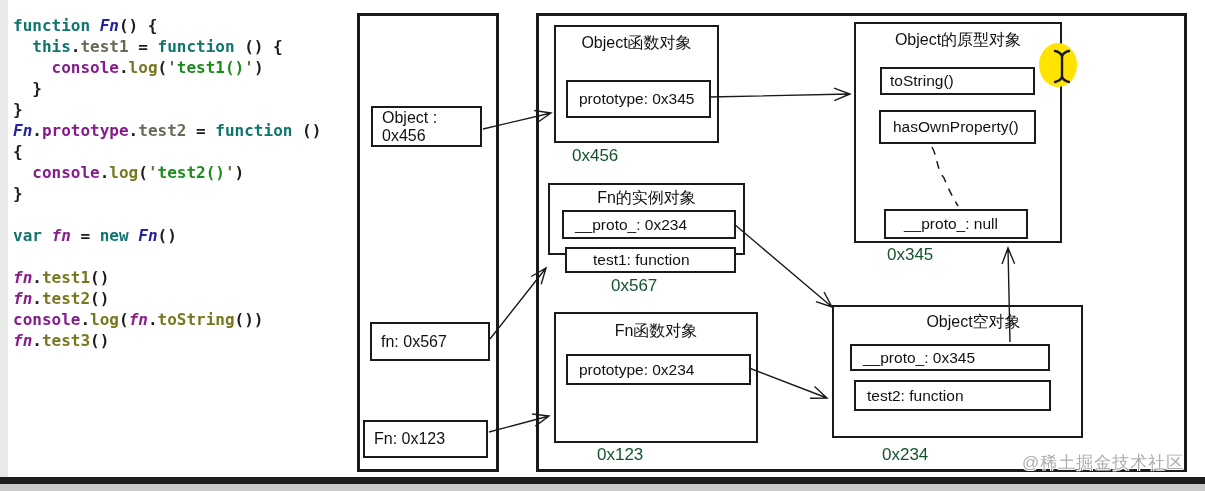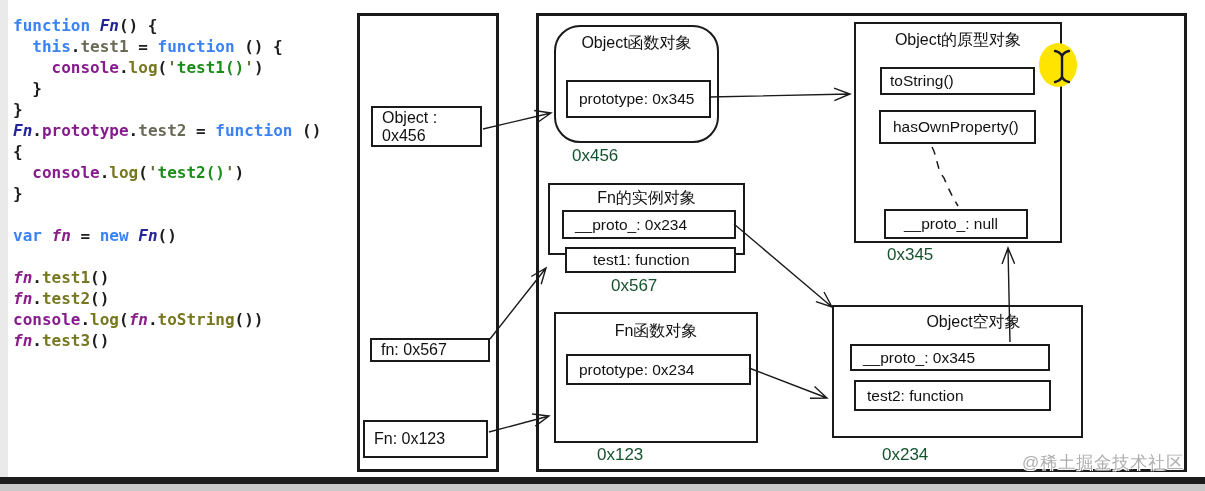--- a/index.html
+++ b/index.html
@@ -4,21 +4,21 @@
 <style>
   html,body{margin:0;padding:0;background:#ffffff;}
   #stage{position:relative;width:1205px;height:491px;background:#ffffff;overflow:hidden;
          font-family:"Liberation Sans",sans-serif;color:#111;}
   
   .left-strip{position:absolute;left:0;top:0;width:8px;height:477px;background:#eaeaea;}
   .code{position:absolute;left:13px;top:15px;
         font-family:"DejaVu Sans Mono",monospace;font-size:16px;line-height:21px;
         font-weight:600;color:#1c1c1c;white-space:pre;}
   .code-line{height:21px;}
-  .tok-kw{color:#3b82f6;font-weight:700;}
+  .tok-kw{color:#0f766e;font-weight:700;}
   .tok-cls{color:#24249b;font-style:italic;font-weight:700;}
   .tok-varr{color:#8a1f8a;font-style:italic;font-weight:700;}
   .tok-obj{color:#861b8e;font-weight:700;}
   .tok-meth{color:#77771f;}
   .tok-prop{color:#696955;}
   .tok-str{color:#1a8c1a;font-weight:700;}
   .tok-q{color:#6b6b3a;}
   .tok-pl{color:#1c1c1c;}
   
   .frame{position:absolute;border:3px solid #1a1a1a;background:#fff;box-sizing:border-box;}
@@ -42,30 +42,30 @@
 <div id="stage">
 
   <div class="left-strip"></div>
 
   <div class="code"><div class="code-line"><span class="tok-kw">function</span><span class="tok-pl"> </span><span class="tok-cls">Fn</span><span class="tok-pl">() {</span></div><div class="code-line"><span class="tok-pl">  </span><span class="tok-kw">this</span><span class="tok-pl">.</span><span class="tok-prop">test1</span><span class="tok-pl"> = </span><span class="tok-kw">function</span><span class="tok-pl"> () {</span></div><div class="code-line"><span class="tok-pl">    </span><span class="tok-obj">console</span><span class="tok-pl">.</span><span class="tok-meth">log</span><span class="tok-pl">(</span><span class="tok-q">'</span><span class="tok-str">test1()</span><span class="tok-q">'</span><span class="tok-pl">)</span></div><div class="code-line"><span class="tok-pl">  }</span></div><div class="code-line"><span class="tok-pl">}</span></div><div class="code-line"><span class="tok-cls">Fn</span><span class="tok-pl">.</span><span class="tok-obj">prototype</span><span class="tok-pl">.</span><span class="tok-prop">test2</span><span class="tok-pl"> = </span><span class="tok-kw">function</span><span class="tok-pl"> ()</span></div><div class="code-line"><span class="tok-pl">{</span></div><div class="code-line"><span class="tok-pl">  </span><span class="tok-obj">console</span><span class="tok-pl">.</span><span class="tok-meth">log</span><span class="tok-pl">(</span><span class="tok-q">'</span><span class="tok-str">test2()</span><span class="tok-q">'</span><span class="tok-pl">)</span></div><div class="code-line"><span class="tok-pl">}</span></div><div class="code-line"></div><div class="code-line"><span class="tok-kw">var</span><span class="tok-pl"> </span><span class="tok-varr">fn</span><span class="tok-pl"> = </span><span class="tok-kw">new</span><span class="tok-pl"> </span><span class="tok-cls">Fn</span><span class="tok-pl">()</span></div><div class="code-line"></div><div class="code-line"><span class="tok-varr">fn</span><span class="tok-pl">.</span><span class="tok-meth">test1</span><span class="tok-pl">()</span></div><div class="code-line"><span class="tok-varr">fn</span><span class="tok-pl">.</span><span class="tok-meth">test2</span><span class="tok-pl">()</span></div><div class="code-line"><span class="tok-obj">console</span><span class="tok-pl">.</span><span class="tok-meth">log</span><span class="tok-pl">(</span><span class="tok-varr">fn</span><span class="tok-pl">.</span><span class="tok-meth">toString</span><span class="tok-pl">())</span></div><div class="code-line"><span class="tok-varr">fn</span><span class="tok-pl">.</span><span class="tok-meth">test3</span><span class="tok-pl">()</span></div></div>
 
   <div class="frame" style="left:357px;top:13px;width:142px;height:459px;"></div>
   <div class="stack-item" style="left:371px;top:106px;width:111px;height:41px;">
     <span>Object : 0x456</span>
   </div>
-  <div class="stack-item" style="left:370px;top:338px;width:120px;height:24px;">
+  <div class="stack-item" style="left:370px;top:322px;width:120px;height:39px;">
     <span>fn: 0x567</span>
   </div>
   <div class="stack-item" style="left:363px;top:420px;width:125px;height:38px;">
     <span>Fn: 0x123</span>
   </div>
 
   <div class="frame" style="left:536px;top:13px;width:651px;height:459px;"></div>
 
-  <div class="node" style="left:554px;top:25px;width:165px;height:118px;border-radius:26px;">
+  <div class="node" style="left:554px;top:25px;width:165px;height:118px;">
     <div class="node-title" style="top:6px;">Object函数对象</div>
     <div class="slot" style="left:10px;top:53px;width:145px;height:38px;">prototype: 0x345</div>
   </div>
   <div class="addr" style="left:572px;top:146px;">0x456</div>
 
   <div class="node" style="left:548px;top:183px;width:197px;height:72px;">
     <div class="node-title" style="top:3px;">Fn的实例对象</div>
     <div class="slot" style="left:12px;top:25px;width:174px;height:29px;">__proto_: 0x234</div>
     <div class="slot" style="left:15px;top:62px;width:171px;height:26px;padding-left:26px;">test1: function</div>
   </div>

